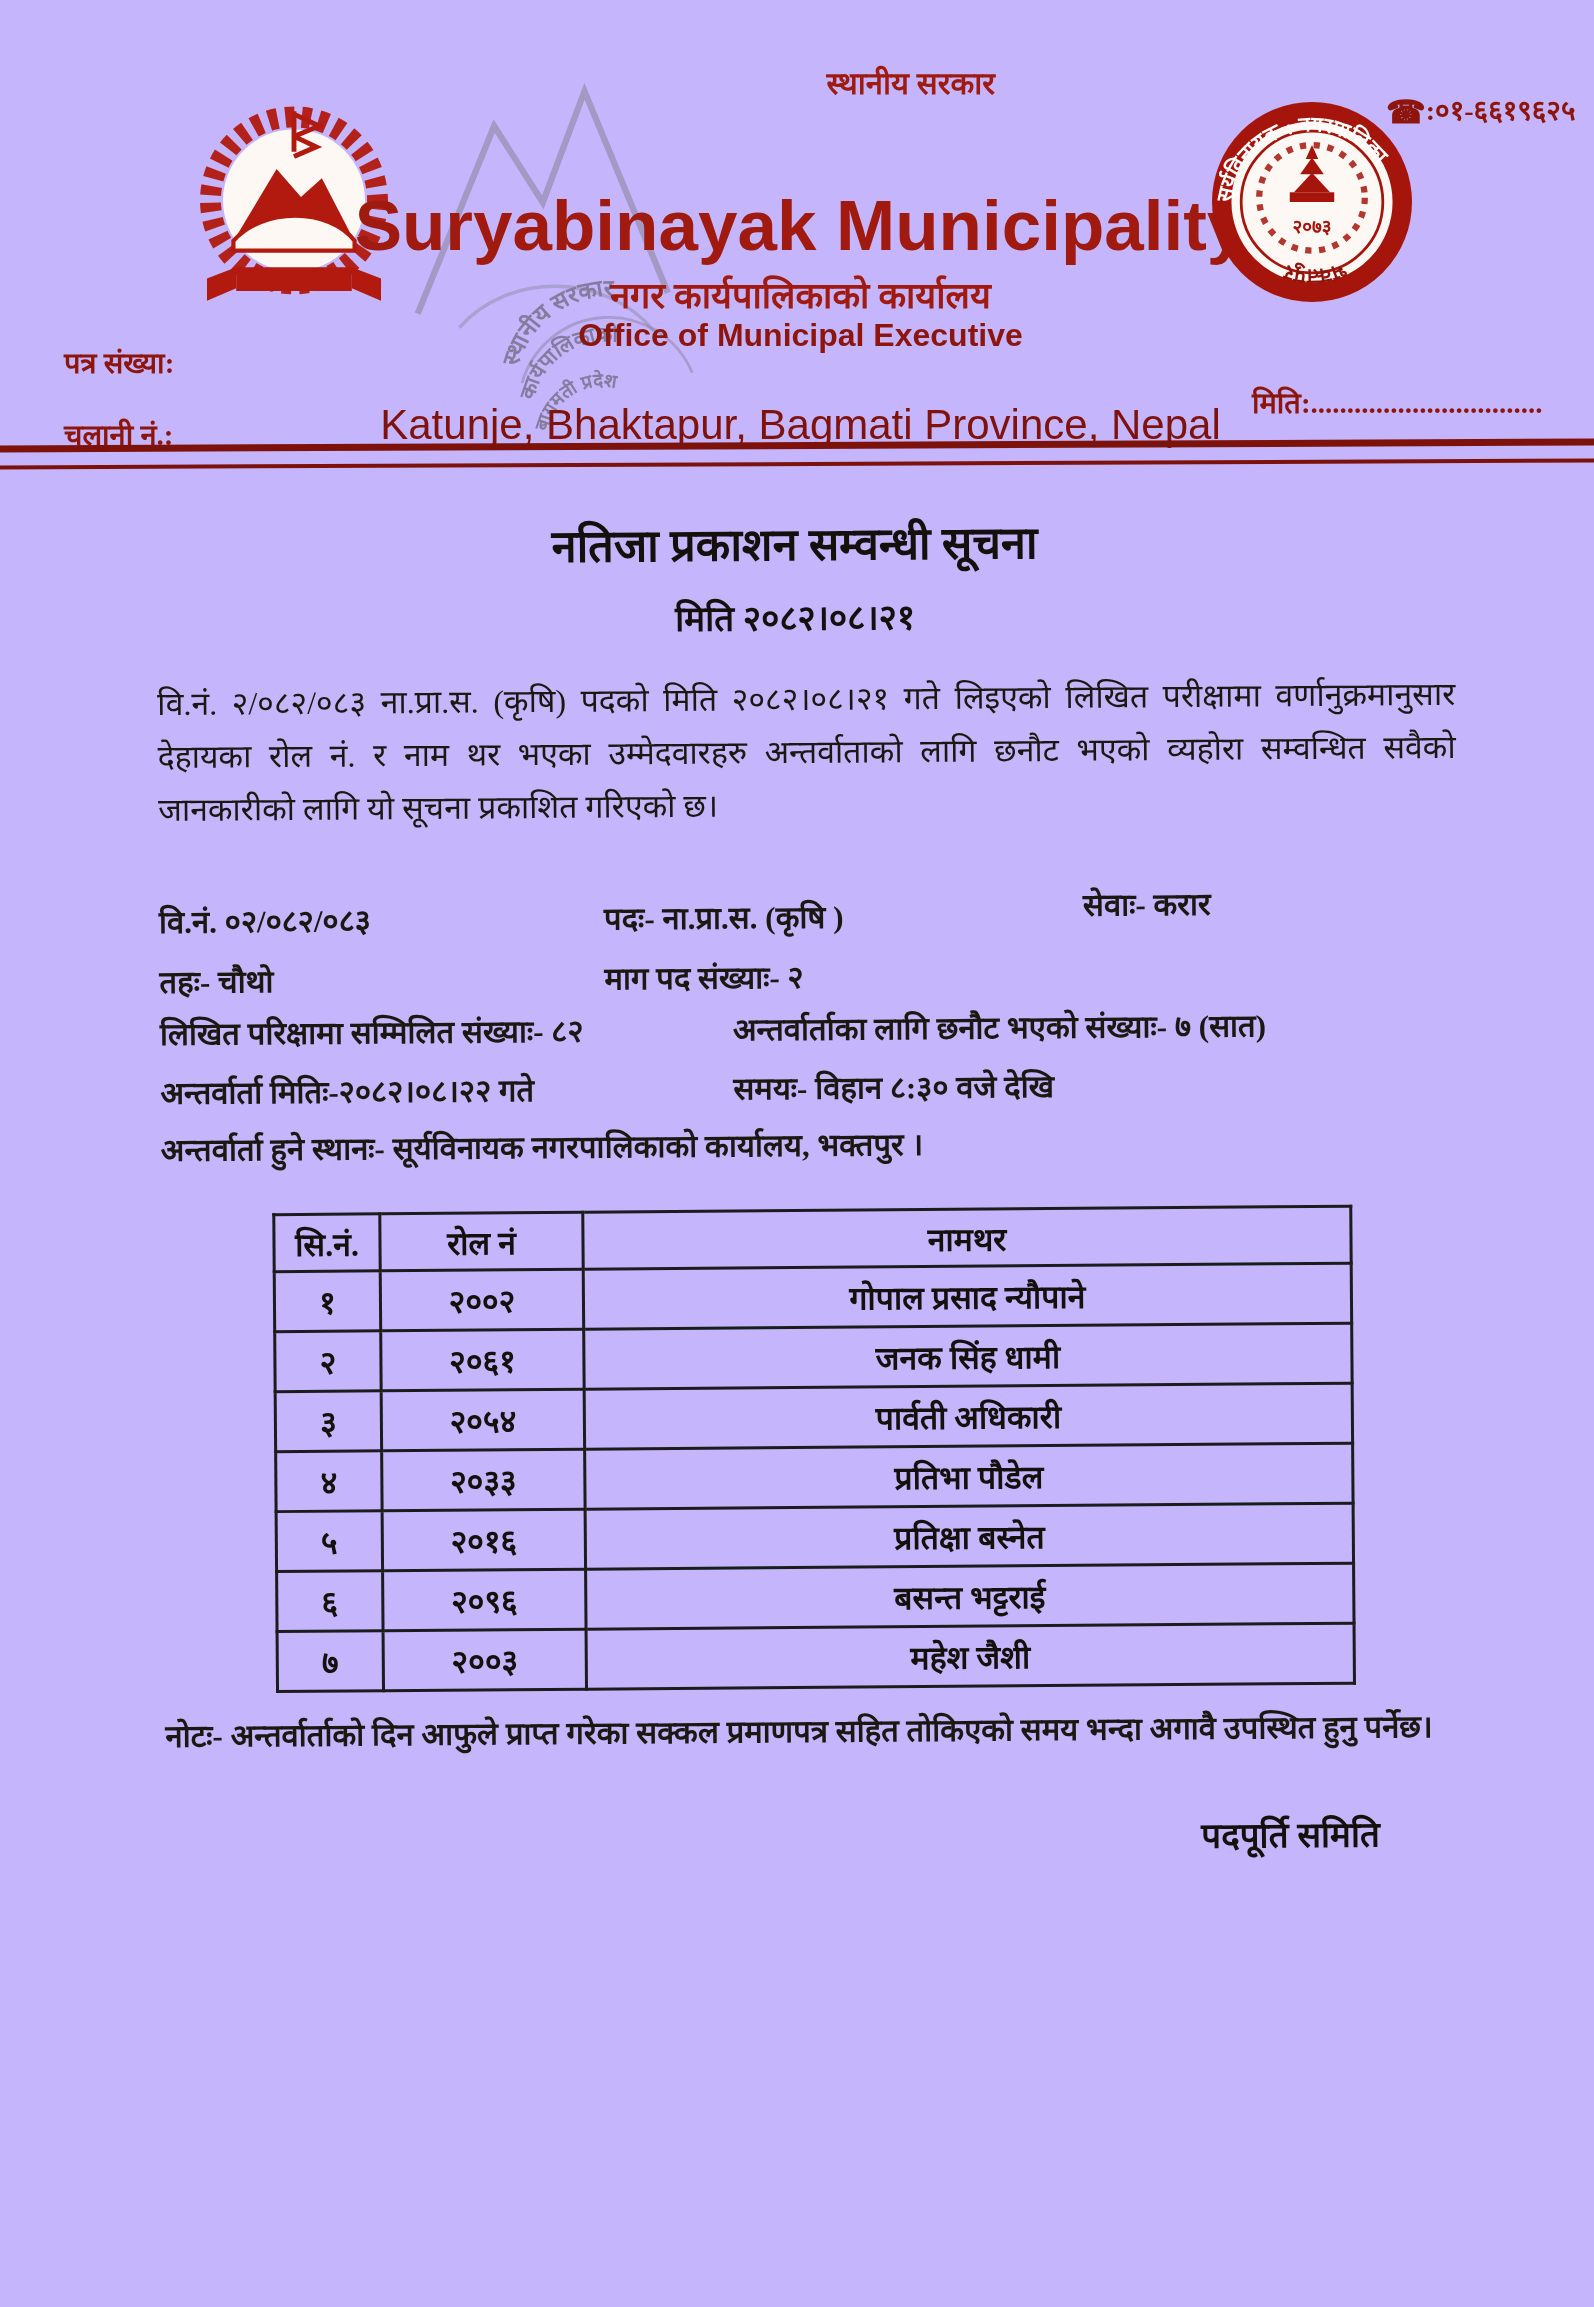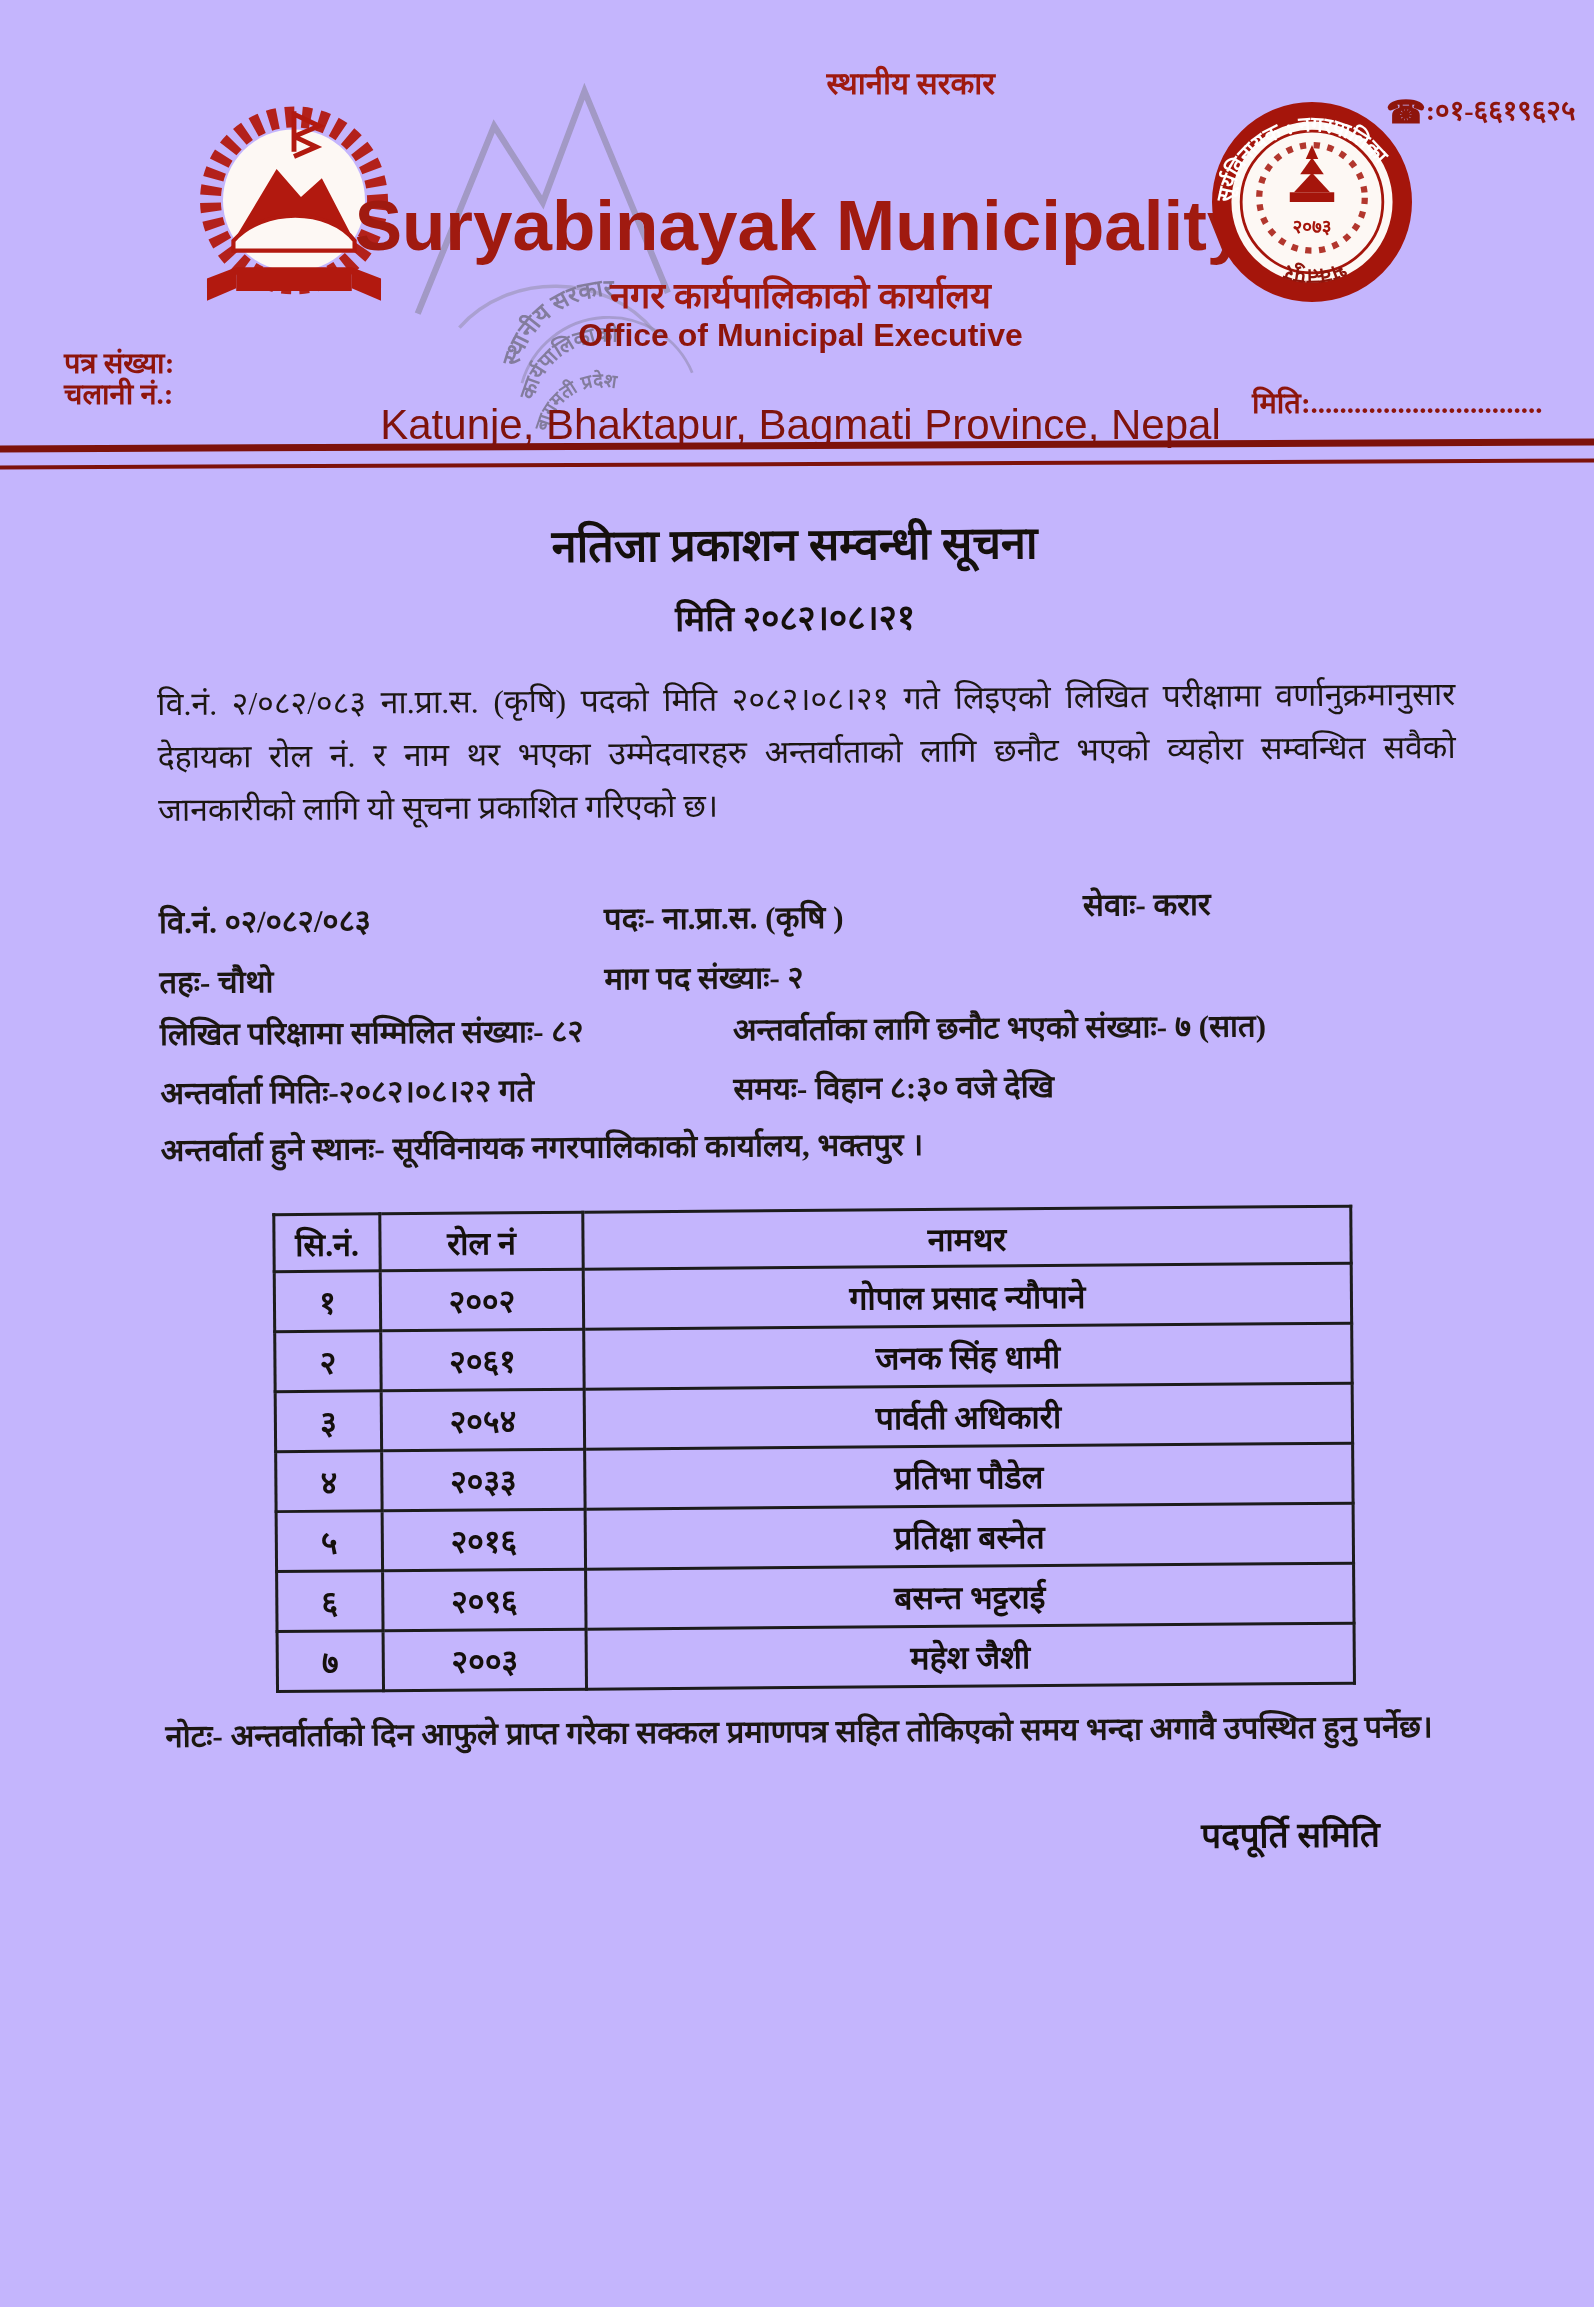--- a/index.html
+++ b/index.html
@@ -46,21 +46,21 @@
   }
   .addr-en{
     position:absolute;top:401px;left:230px;width:1141px;text-align:center;
     font-family:"Liberation Sans","DejaVu Sans",sans-serif;
     font-size:42px;font-weight:400;color:#7f130c;
   }
   .meta-label{
     position:absolute;font-size:29px;font-weight:700;color:#8e150c;white-space:nowrap;
   }
   .letter-no{left:64px;top:342px;}
-  .dispatch-no{left:64px;top:373px;}
+  .dispatch-no{left:64px;top:414px;}
   .date-field{left:1252px;top:382px;}
   .emblem{position:absolute;left:186px;top:96px;width:216px;height:220px;}
   .seal{position:absolute;left:1212px;top:102px;width:200px;height:200px;}
   .watermark{position:absolute;left:376px;top:63px;width:417px;height:404px;opacity:.55;pointer-events:none;}
   .rule-thick{position:absolute;left:0;top:442px;width:100%;height:7px;background:#7d120b;transform:rotate(-0.25deg);}
   .rule-thin{position:absolute;left:0;top:462px;width:100%;height:3.5px;background:#7d120b;transform:rotate(-0.25deg);}
   
   .doc-body{position:absolute;inset:0;transform:rotate(-0.45deg);transform-origin:50% 40%;}
   .notice-title{
     position:absolute;top:512px;left:0;width:100%;text-align:center;

